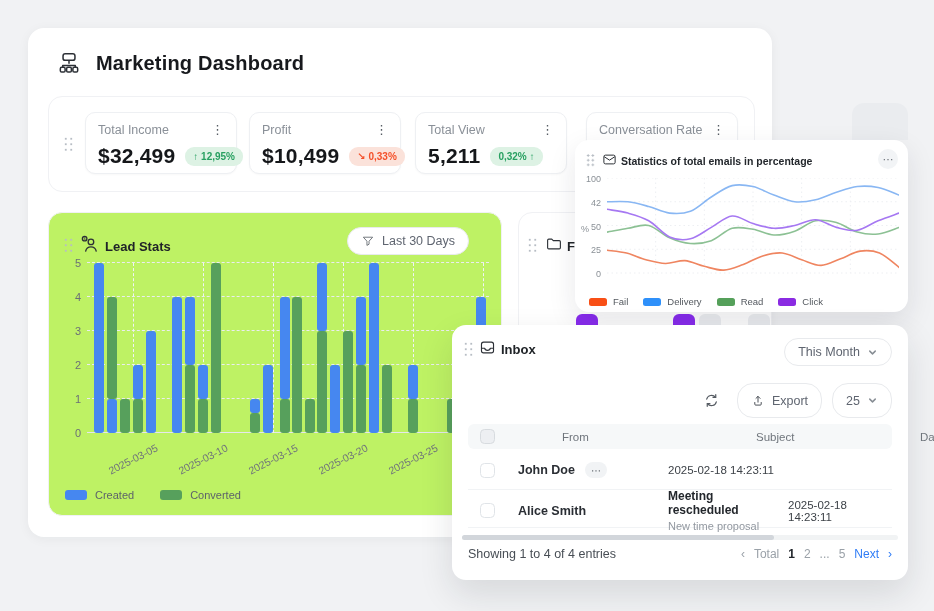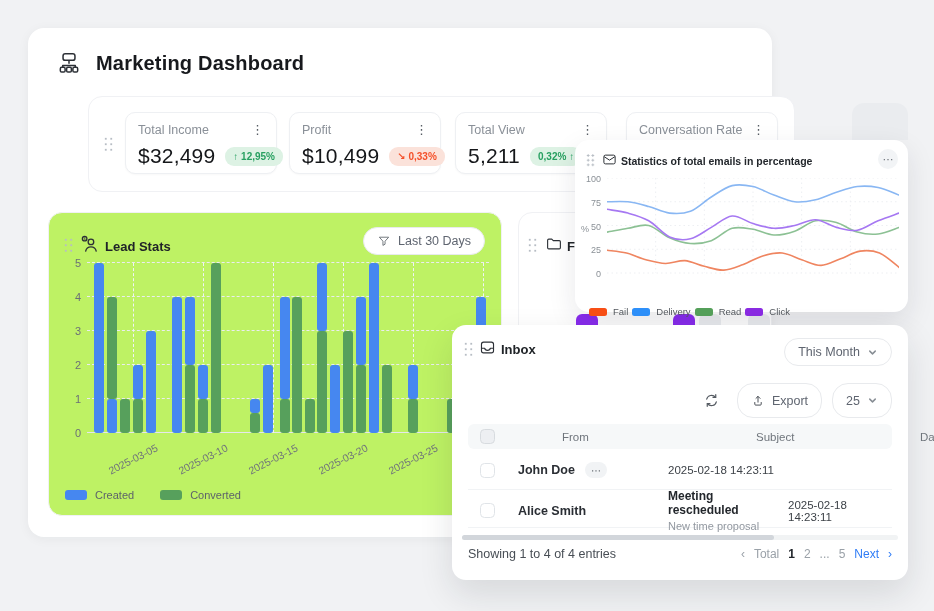--- a/index.html
+++ b/index.html
@@ -6,39 +6,39 @@
   body{width:934px;height:611px;background:#f1f2f4;font-family:"Liberation Sans","DejaVu Sans",sans-serif;position:relative;overflow:hidden;}
   .abs{position:absolute;}
   
   .main-card{left:28px;top:28px;width:744px;height:509px;background:#fff;border-radius:16px;box-shadow:0 2px 12px rgba(25,30,40,.05);}
   .ghost-card{left:852px;top:103px;width:56px;height:37px;background:#eaecef;border-radius:12px 12px 0 0;}
   .dash-header{left:28px;top:22px;display:flex;align-items:center;gap:14px;}
   .dash-title{font-size:20px;font-weight:600;color:#17191d;letter-spacing:.2px;}
   
   .drag-dots{width:11px;height:16px;background-image:radial-gradient(circle,#b7bdc4 1.1px,transparent 1.3px);background-size:5.5px 5.5px;cursor:grab;}
   
-  .stats-wrap{left:20px;top:68px;width:705px;height:94px;border:1px solid #f0f1f4;border-radius:14px;background:#fff;margin-left:40px;}
+  .stats-wrap{left:20px;top:68px;width:705px;height:94px;border:1px solid #f0f1f4;border-radius:14px;background:#fff;}
   .stats-wrap .drag-dots{position:absolute;left:14px;top:39px;}
   .scard{position:absolute;top:15px;width:152px;height:62px;border:1px solid #eef0f3;border-radius:10px;background:#fff;box-shadow:0 1px 2px rgba(25,30,40,.03);box-sizing:border-box;padding:10px 12px;}
   .srow1{display:flex;justify-content:space-between;align-items:center;}
   .slabel{font-size:12.5px;color:#8a9098;}
   .kebab{font-size:13px;color:#575d64;line-height:10px;cursor:pointer;}
   .srow2{display:flex;align-items:center;gap:10px;margin-top:7px;}
-  .sval{font-size:21px;font-weight:400;color:#15171a;letter-spacing:.2px;}
+  .sval{font-size:21px;font-weight:700;color:#15171a;letter-spacing:.2px;}
   .badge{font-size:10px;font-weight:700;padding:4px 8px;border-radius:9px;white-space:nowrap;}
   .badge.up{background:#ddf2e4;color:#28a061;}
   .badge.down{background:#fbe2da;color:#f4502a;}
   
   .lead-card{left:20px;top:184px;width:452px;height:302px;border:1px solid #f0f1f4;border-radius:14px;background:#bef264;}
   .lead-card .drag-dots{position:absolute;left:14px;top:24px;}
   .card-title{font-size:13px;font-weight:700;color:#202428;}
   .lead-title{position:absolute;left:56px;top:26px;}
   .lead-icon{position:absolute;left:31px;top:21px;}
   .pill-btn{position:absolute;display:flex;align-items:center;gap:7px;border:1px solid #e8eaed;border-radius:16px;background:#fff;font-size:12.5px;color:#5f6570;padding:0 13px;height:28px;cursor:pointer;font-family:inherit;}
-  .filter-btn{right:16px;top:14px;align-items:center;}
+  .filter-btn{right:32px;top:14px;align-items:center;}
   .lead-ylabels{position:absolute;left:6px;top:50px;width:26px;height:170px;}
   .lead-ylabels span{position:absolute;right:0;font-size:11px;color:#6b7076;height:12px;line-height:12px;}
   .lead-plot{position:absolute;left:38px;top:50px;width:402px;height:170px;}
   .gl{position:absolute;left:0;right:0;height:0;border-top:1px dashed #eaecf0;}
   .gl0{border-top:1px solid #e5e8ec;}
   .glv{position:absolute;top:0;bottom:0;width:0;border-left:1px dashed #f0f2f5;}
   .bar{position:absolute;width:10px;border-radius:3px;}
   .lead-xlabels{position:absolute;left:38px;top:226px;width:402px;height:40px;}
   .lead-xlabels span{position:absolute;top:14px;width:70px;text-align:center;font-size:10.5px;color:#70757b;transform:rotate(-27deg);white-space:nowrap;}
   .lead-legend{position:absolute;left:16px;top:276px;display:flex;gap:26px;align-items:center;}
@@ -54,21 +54,21 @@
   .email-card{left:575px;top:140px;width:333px;height:172px;background:#fff;border-radius:14px;box-shadow:0 10px 28px rgba(25,30,45,.10);z-index:30;}
   .email-card .drag-dots{position:absolute;left:10px;top:12px;transform:scale(.85);}
   .email-icon{position:absolute;left:27px;top:12px;}
   .email-title{position:absolute;left:46px;top:15px;font-size:10.5px;font-weight:700;color:#23272c;}
   .more-btn{position:absolute;right:10px;top:9px;width:20px;height:20px;border-radius:50%;background:#f2f4f6;border:none;color:#6a7077;font-size:11px;line-height:19px;text-align:center;cursor:pointer;padding:0;}
   .email-ylabels{position:absolute;left:2px;top:38px;width:24px;height:100px;}
   .email-ylabels span{position:absolute;right:0;font-size:9px;color:#8a9096;}
   .email-unit{position:absolute;left:6px;top:84px;font-size:9px;color:#8a9096;}
   .email-svg{position:absolute;left:32px;top:38px;}
   .email-svg .grid{stroke:#edeff2;stroke-width:1;stroke-dasharray:1.5 3;}
-  .email-legend{position:absolute;left:14px;top:166px;display:flex;gap:4px;align-items:flex-end;}
+  .email-legend{position:absolute;left:14px;top:156px;display:flex;gap:15px;align-items:flex-end;}
   .eli{display:flex;align-items:center;gap:6px;font-size:9.5px;color:#54595f;}
   .eli i{width:18px;height:8px;border-radius:2.5px;display:inline-block;}
   
   .inbox-card{left:452px;top:325px;width:456px;height:255px;background:#fff;border-radius:14px;box-shadow:0 14px 34px rgba(25,30,45,.12);z-index:40;}
   .inbox-card .drag-dots{position:absolute;left:11px;top:16px;}
   .inbox-icon{position:absolute;left:27px;top:14px;}
   .inbox-title{position:absolute;left:49px;top:17px;}
   .period-btn{right:16px;top:13px;}
   .toolbar{position:absolute;top:58px;right:16px;display:flex;align-items:center;gap:10px;}
   .icon-btn{width:30px;height:30px;border:none;background:transparent;display:flex;align-items:center;justify-content:center;cursor:pointer;padding:0;}
@@ -271,21 +271,21 @@
         <rect x="3" y="5" width="18" height="14" rx="2.5"></rect>
         <path d="M3.5 7.5 12 13l8.5-5.5"></path>
       </svg>
   </span>
   <span class="email-title">Statistics of total emails in percentage</span>
   <button class="more-btn">⋯</button>
   <div class="email-ylabels">
       <span style="top: 91px;">0</span>
       <span style="top: 67.25px;">25</span>
       <span style="top: 43.5px;">50</span>
-      <span style="top: 19.75px;">75</span>
+      <span style="top: 19.75px;">42</span>
       <span style="top: -4px;">100</span>
     </div>
   <span class="email-unit">%</span>
   <svg class="email-svg" width="292" height="96" viewBox="0 0 292 96">
       <line x1="0" y1="95" x2="292" y2="95" class="grid"></line>
       <line x1="0" y1="71.25" x2="292" y2="71.25" class="grid"></line>
       <line x1="0" y1="47.5" x2="292" y2="47.5" class="grid"></line>
       <line x1="0" y1="23.75" x2="292" y2="23.75" class="grid"></line>
       <line x1="0" y1="0" x2="292" y2="0" class="grid"></line>
       <line x1="48.666666666666664" y1="0" x2="48.666666666666664" y2="95" class="grid"></line>

